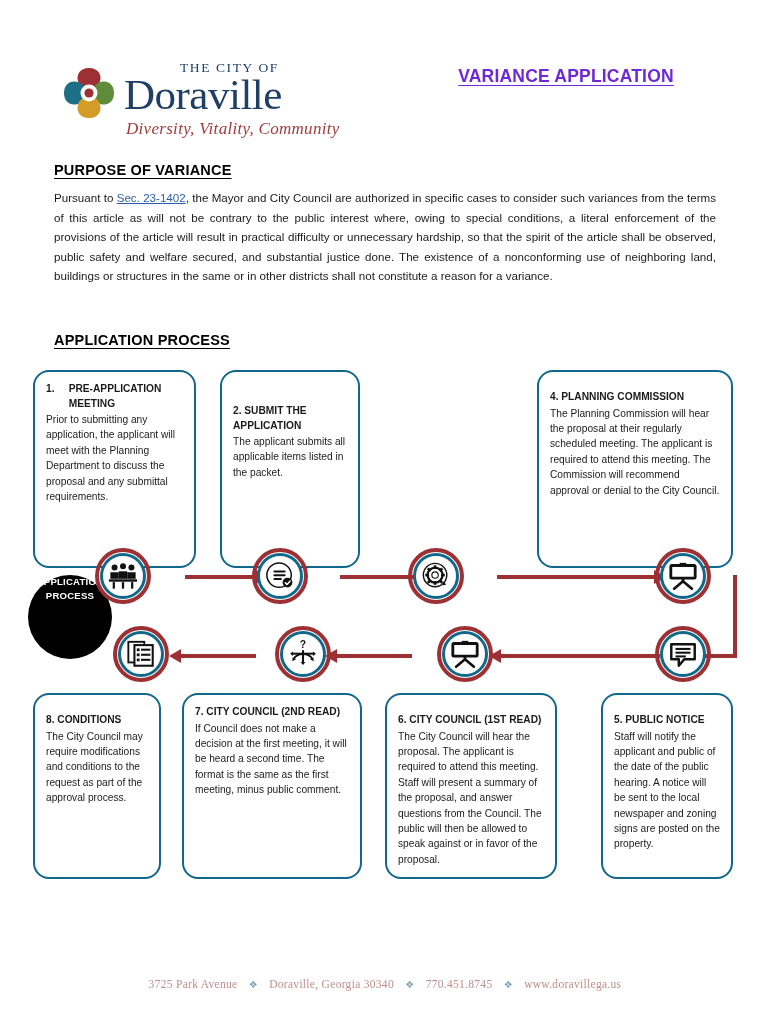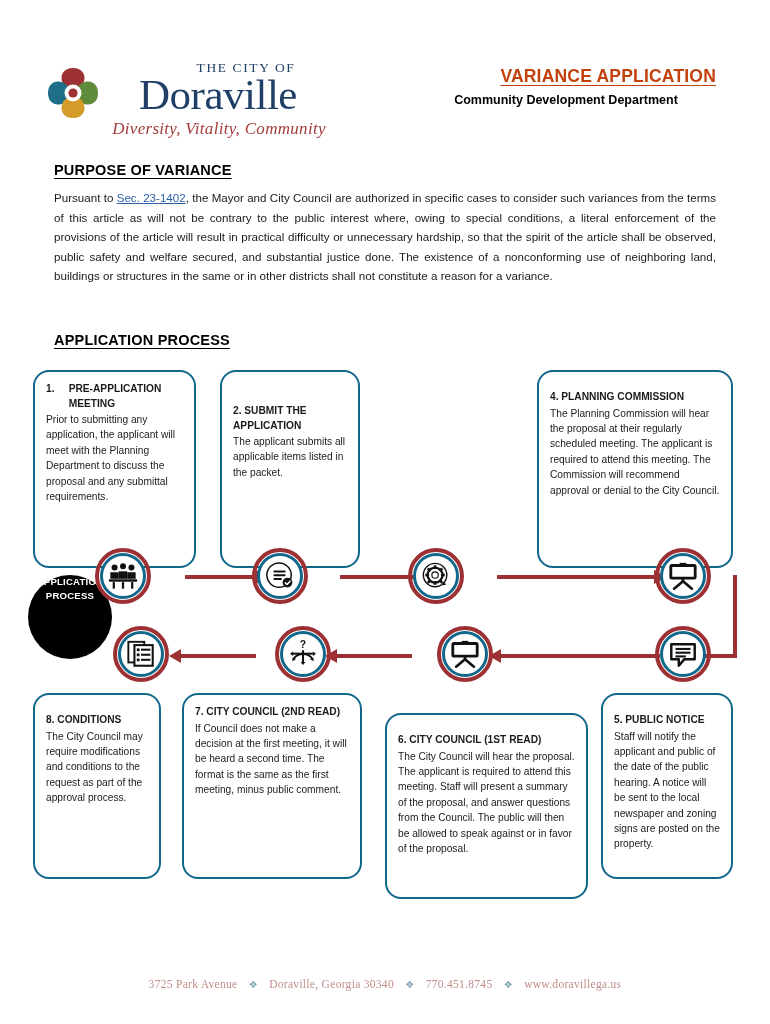--- a/index.html
+++ b/index.html
@@ -15,22 +15,22 @@
   }
 
   
   .header {
     position: absolute;
     top: 52px; left: 0; right: 0;
     height: 90px;
   }
   .logo-wrap {
     position: absolute;
-    left: 42px; top: 8px;
-    width: 290px; height: 82px; text-align: center;
+    left: 58px; top: 8px;
+    width: 290px; height: 82px;
   }
   .logo-mark { position: absolute; left: 0; top: 4px; width: 62px; height: 58px; }
   .logo-text { position: absolute; left: 66px; top: 0px; width: 220px; }
   .logo-cityof {
     font-family: "Liberation Serif", serif;
     font-size: 13.5px;
     letter-spacing: 1.6px;
     color: #1f3f66;
     font-weight: 400;
     margin-left: 56px;
@@ -58,22 +58,21 @@
     right: 54px; top: 14px;
     text-align: center;
     width: 300px;
   }
   .doc-title {
     font-size: 17.5px;
     font-weight: bold;
     letter-spacing: 0.2px;
     text-decoration: underline;
     text-underline-offset: 3px;
-    color: #c2410c;
-    text-align: right;
+    color: #6d28d9;
   }
   .doc-subtitle {
     font-size: 12.5px;
     font-weight: bold;
     margin-top: 6px;
     color: #000;
   }
 
   
   .section-heading {
@@ -225,21 +224,20 @@
     </div>
     <div class="logo-text">
       <div class="logo-cityof">THE CITY OF</div>
       <div class="logo-name">Doraville</div>
       <div class="logo-tag">Diversity, Vitality, Community</div>
     </div>
   </div>
 
   <div class="title-block">
     <div class="doc-title">VARIANCE APPLICATION</div>
-    <div class="doc-subtitle">Community Development Department</div>
   </div>
 </div>
 
 <div class="section-heading" id="purpose-heading">PURPOSE OF VARIANCE</div>
 
 <div class="body-text">
   <span>Pursuant to </span><a href="#">Sec. 23-1402</a><span>, the Mayor and City Council are authorized in specific cases to consider such variances from the terms of this article as will not be contrary to the public interest where, owing to special conditions, a literal enforcement of the provisions of the article will result in practical difficulty or unnecessary hardship, so that the spirit of the article shall be observed, public safety and welfare secured, and substantial justice done. The existence of a nonconforming use of neighboring land, buildings or structures in the same or in other districts shall not constitute a reason for a variance.</span>
 </div>
 
 <div class="section-heading" id="process-heading">APPLICATION PROCESS</div>
@@ -265,21 +263,21 @@
   <div class="fbox" style="left:33px; top:325px; width:128px; height:186px; padding-top:18px;">
     <span class="ftitle">8. CONDITIONS</span>
     <span>The City Council may require modifications and conditions to the request as part of the approval process.</span>
   </div>
 
   <div class="fbox" style="left:182px; top:325px; width:180px; height:186px; ">
     <span class="ftitle">7. CITY COUNCIL (2ND READ)</span>
     <span>If Council does not make a decision at the first meeting, it will be heard a second time. The format is the same as the first meeting, minus public comment.</span>
   </div>
 
-  <div class="fbox" style="left:385px; top:325px; width:203px; height:186px; padding-top:18px;margin-top:20px;">
+  <div class="fbox" style="left:385px; top:325px; width:172px; height:186px; padding-top:18px;">
     <span class="ftitle">6. CITY COUNCIL (1ST READ)</span>
     <span>The City Council will hear the proposal. The applicant is required to attend this meeting. Staff will present a summary of the proposal, and answer questions from the Council. The public will then be allowed to speak against or in favor of the proposal.</span>
   </div>
 
   <div class="fbox" style="left:601px; top:325px; width:132px; height:186px; padding-top:18px;">
     <span class="ftitle">5. PUBLIC NOTICE</span>
     <span>Staff will notify the applicant and public of the date of the public hearing. A notice will be sent to the local newspaper and zoning signs are posted on the property.</span>
   </div>
 
   <div class="center-circle">

